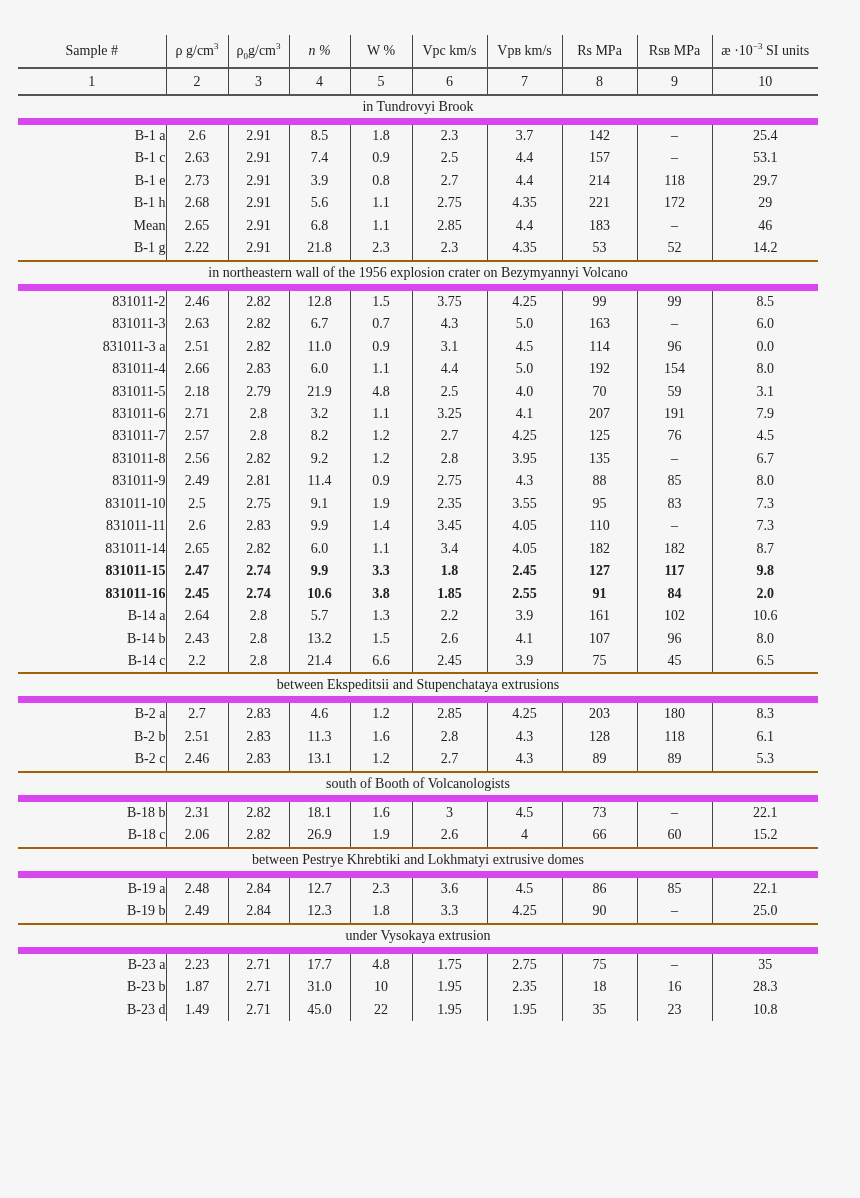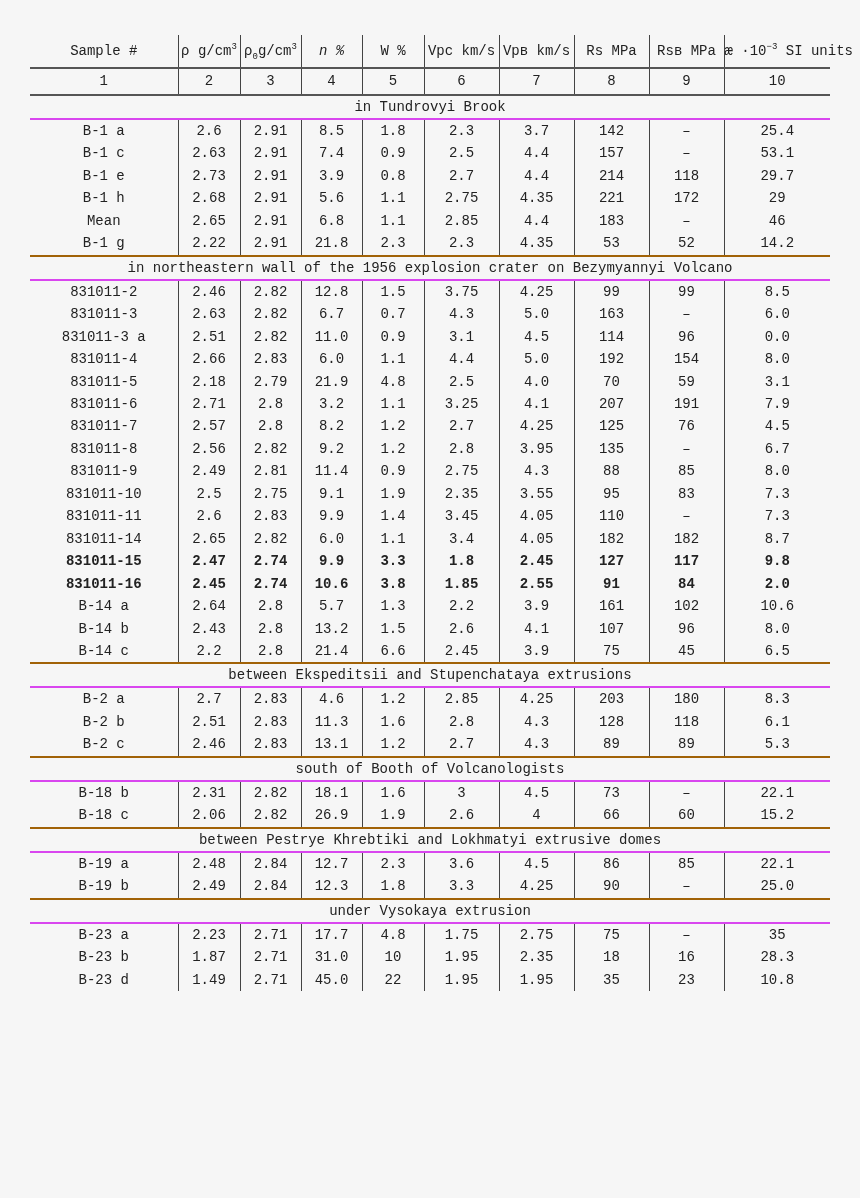--- a/index.html
+++ b/index.html
@@ -1,31 +1,31 @@
 <!DOCTYPE html>
 <html><head>
 <meta charset="utf-8">
 <style>
   html, body { margin:0; padding:0; }
   body {
     width:860px; height:1198px; background:#f6f6f6; overflow:hidden;
     font-family:"Liberation Serif","DejaVu Serif",serif; color:#222;
   }
-  #wrap { position:absolute; left:30px; top:35px; width:800px;font-family:Liberation Mono, monospace; }
+  #wrap { position:absolute; left:18px; top:35px; width:800px; }
   table { border-collapse:collapse; width:800px; table-layout:fixed; font-size:14px; }
   col.c1 { width:148px; } col.c2 { width:62px; } col.c3 { width:61px; } col.c4 { width:61px; }
   col.c5 { width:62px; } col.c6 { width:75px; } col.c7 { width:75px; } col.c8 { width:75px; }
   col.c9 { width:75px; } col.c10 { width:106px; }
   td, th { padding:0; line-height:22.45px; height:22.45px; white-space:nowrap; }
   th { font-weight:normal; height:32px; line-height:32px; border-bottom:2px solid #555; }
   tr.idx td { text-align:center; height:25px; line-height:25px; border-bottom:2px solid #555; }
   td + td, th + th { border-left:1.5px solid #444; }
   td { text-align:center; }
-  td.name { text-align:center; }
-  tr.section td { text-align:center; border-bottom:2px solid #d946ef; border-left:none; height:22px; line-height:22px; }
+  td.name { text-align:right; }
+  tr.section td { text-align:center; border-bottom:7px solid #d946ef; border-left:none; height:22px; line-height:22px; }
   tr.last td { border-bottom:2px solid #a16207; }
   tr.bold td { font-weight:bold; }
   sup { font-size:9px; line-height:0; vertical-align:super; }
   sub { font-size:9px; line-height:0; }
 </style>
 </head>
 <body>
 
 <div id="wrap">
   <table>

